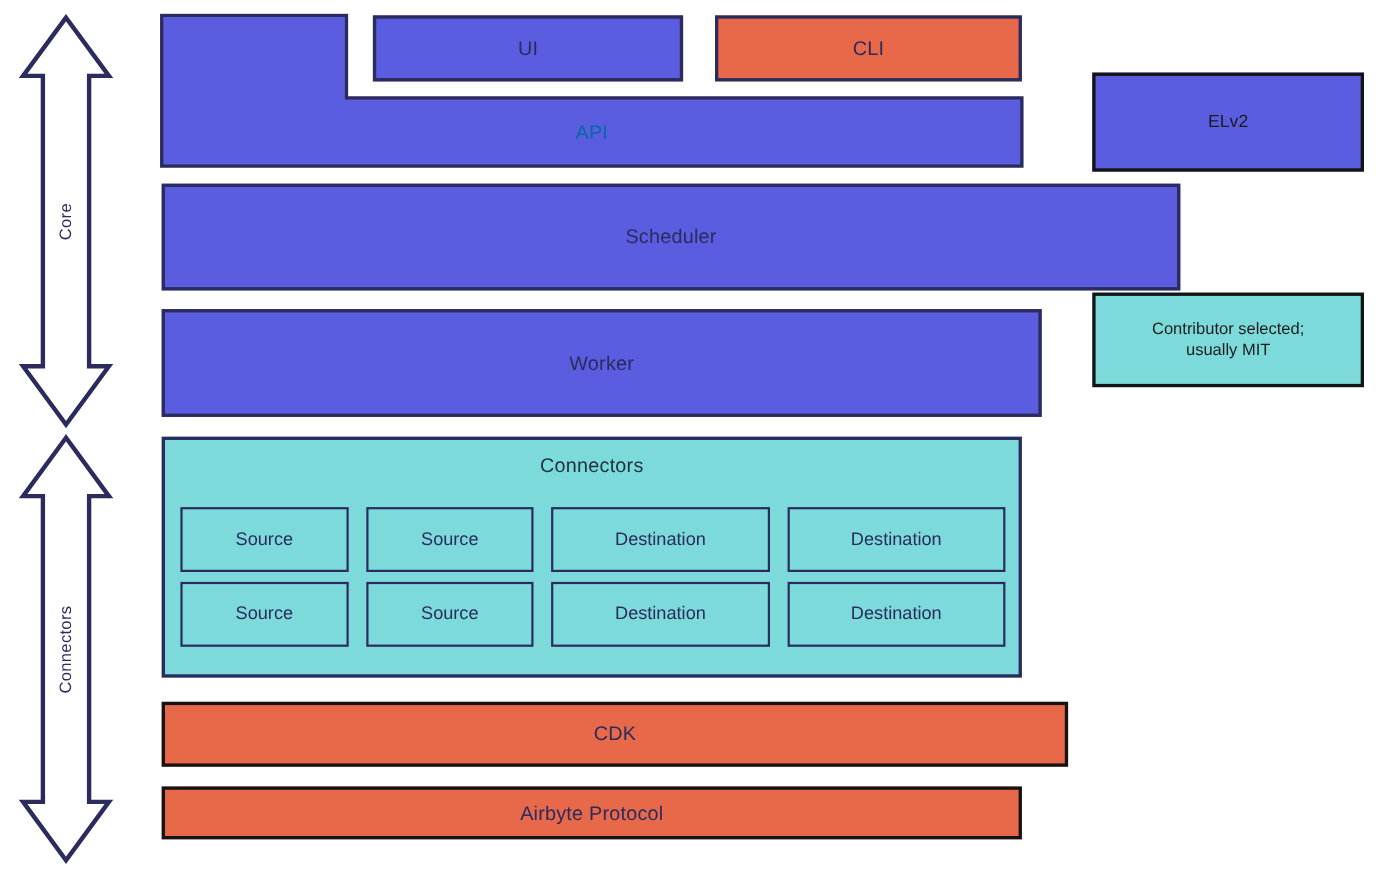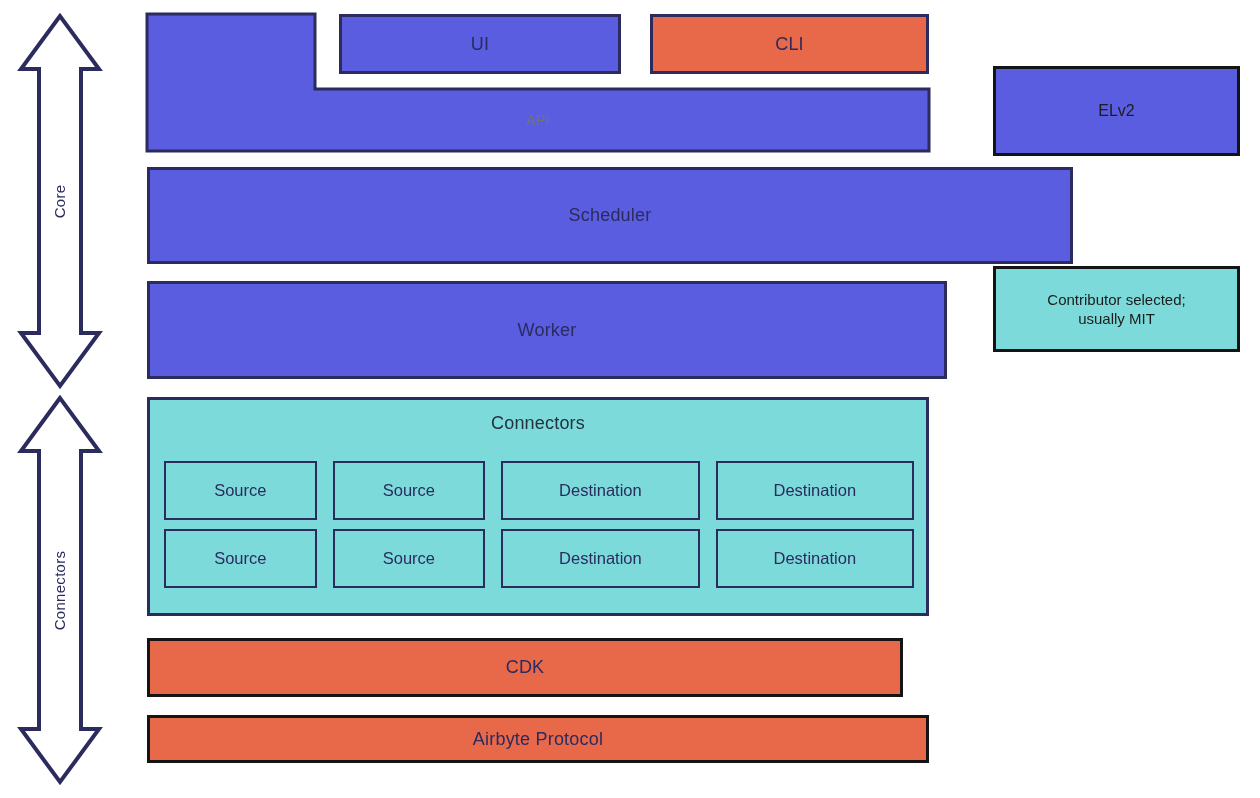--- a/index.html
+++ b/index.html
@@ -28,21 +28,21 @@
   }
   .black-border { border-color: #141414; }
 
   
   #box-ui        { left: 339px; top: 14px;  width: 282px; height: 60px; }
   #box-cli       { left: 650px; top: 14px;  width: 279px; height: 60px; }
   #api-shape     { position: absolute; left: 145px; top: 12px; width: 786px; height: 141px; }
   #api-label     { left: 147px; top: 89px;  width: 782px; height: 62px; border: none; background: transparent !important; }
   #box-scheduler { left: 147px; top: 167px; width: 926px; height: 97px; }
   #box-worker    { left: 147px; top: 281px; width: 800px; height: 98px; }
-  #box-cdk       { left: 147px; top: 638px; width: 756px; height: 59px; }
+  #box-cdk       { left: 147px; top: 638px; width: 824px; height: 59px; }
   #box-protocol  { left: 147px; top: 715px; width: 782px; height: 48px; }
 
   
   #connectors {
     position: absolute;
     left: 147px; top: 397px; width: 782px; height: 219px;
     box-sizing: border-box;
     border: 3px solid #2b2b5e;
   }
   #connectors-title {
@@ -106,23 +106,23 @@
     white-space: nowrap;
     color: #2b2b5e;
     font-size: 15px;
     font-weight: 500;
     letter-spacing: .3px;
   }
   #arrow-core       { left: 14px; top: 12px;  width: 92px; height: 378px; }
   #arrow-connectors { left: 14px; top: 394px; width: 92px; height: 392px; }
 
   .api-text {
-    font-size: 14px;
+    font-size: 18px;
     font-weight: 500;
-    color: #737373;
+    color: #0369a1;
     letter-spacing: .2px;
   }
 </style>
 </head>
 <body>
 
 <div id="canvas">
 
   <div class="arrow" id="arrow-core">
     <svg viewBox="0 0 92 378" preserveAspectRatio="none">

